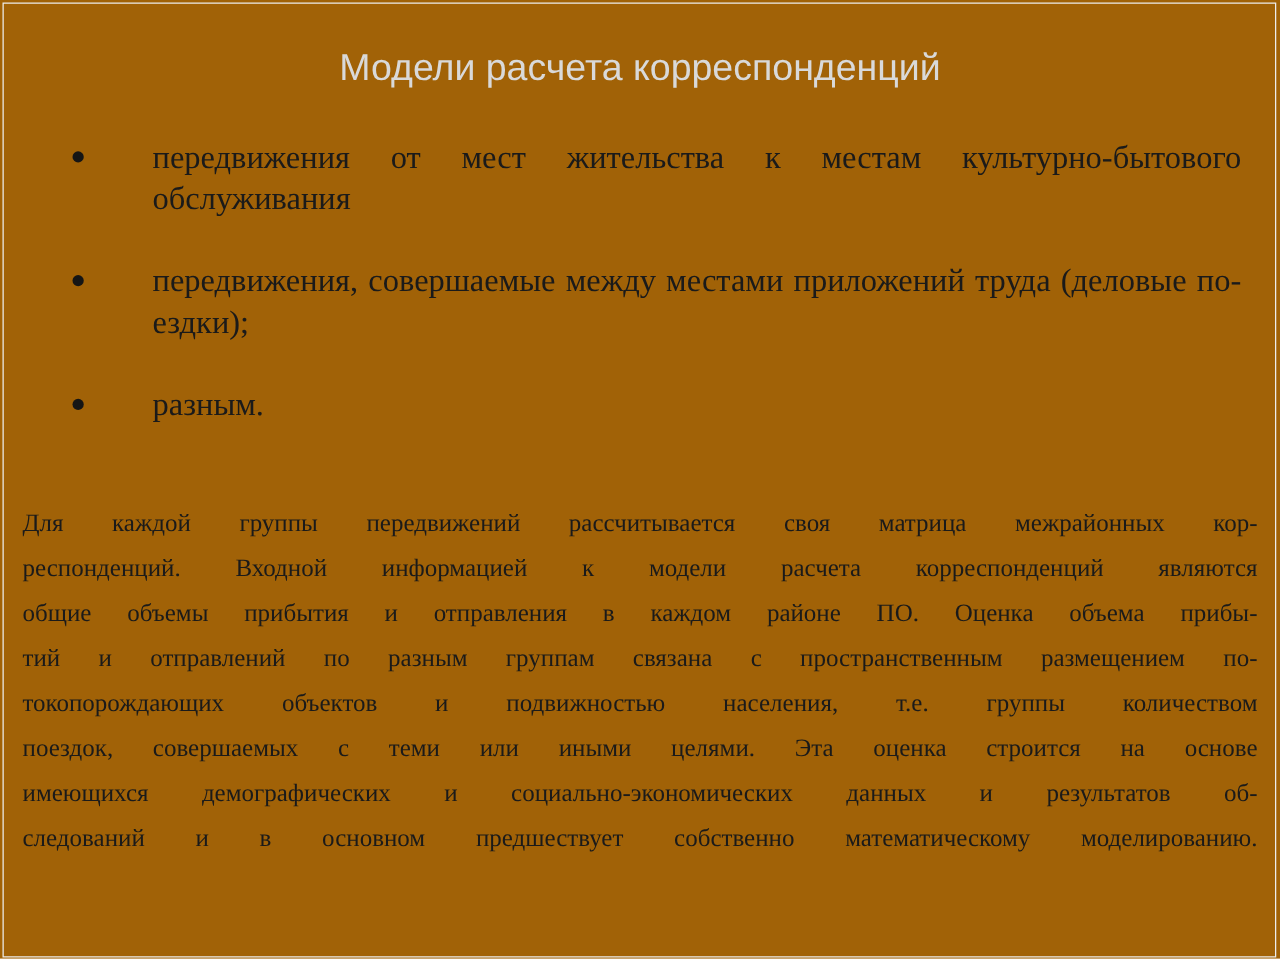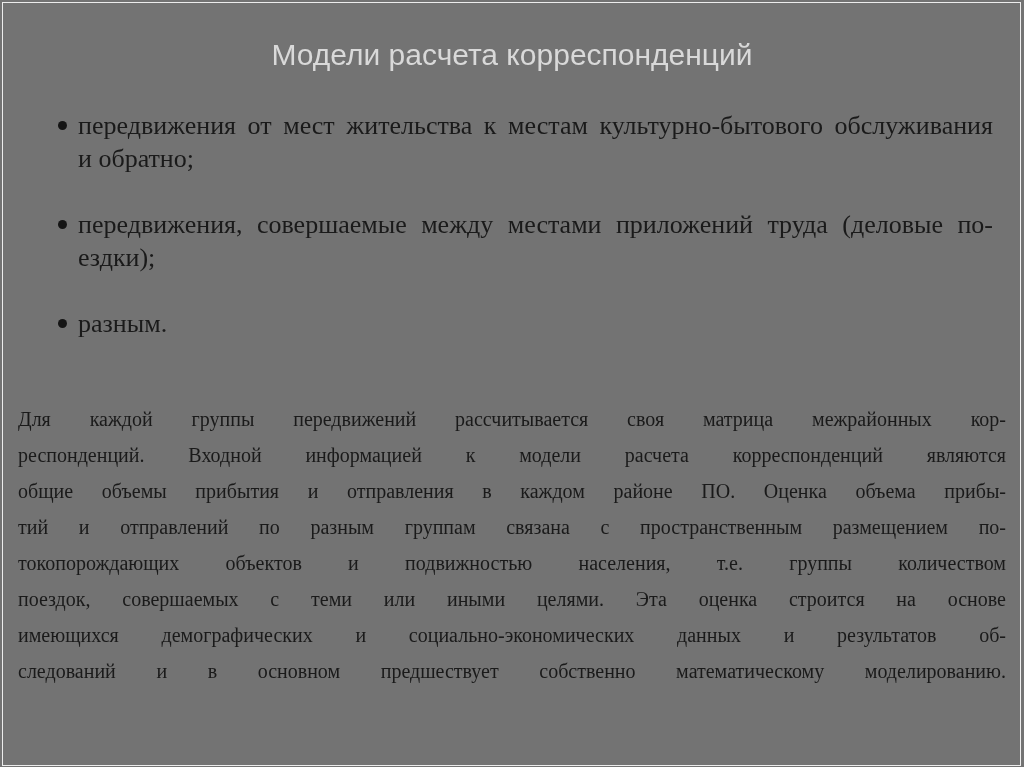--- a/index.html
+++ b/index.html
@@ -1,20 +1,20 @@
 <!DOCTYPE html>
 <html><head>
 <meta charset="utf-8">
 <style>
   html, body { margin: 0; padding: 0; background: #ffffff; }
   .slide {
     position: relative;
     width: 1024px;
     height: 767px;
-    background: #737373;
+    background: #a16207;
     overflow: hidden;
     color: #1a1a1a;
     font-family: "Liberation Serif", "DejaVu Serif", serif;
     -webkit-font-smoothing: antialiased;
   }
   .frame {
     position: absolute;
     left: 2px; top: 2px; right: 3px; bottom: 1px;
     border: 1px solid #ededed;
     pointer-events: none;
@@ -28,21 +28,21 @@
     font-size: 30px;
     line-height: 34px;
     color: #d9d9d9;
     font-weight: 400;
   }
   .bullets {
     position: absolute;
     top: 109px; left: 58px;
     width: 935px;
   }
-  .bullet-item { display: flex; align-items: flex-start; margin-bottom: 33px; }
+  .bullet-item { display: flex; align-items: flex-start; margin-bottom: 33px; gap: 44px; }
   .dot {
     flex: none;
     width: 9px; height: 9px;
     border-radius: 50%;
     background: #151515;
     margin-top: 12px;
   }
   .bullet-lines {
     margin-left: 11px;
     width: 915px;
@@ -66,21 +66,20 @@
 <div class="slide">
   <div class="frame"></div>
 
   <div class="title">Модели расчета корреспонденций</div>
 
   <div class="bullets">
     <div class="bullet-item">
       <span class="dot"></span>
       <div class="bullet-lines">
         <div class="line just">передвижения от мест жительства к местам культурно-бытового обслуживания</div>
-        <div class="line">и обратно;</div>
       </div>
     </div>
     <div class="bullet-item">
       <span class="dot"></span>
       <div class="bullet-lines">
         <div class="line just">передвижения, совершаемые между местами приложений труда (деловые по-</div>
         <div class="line">ездки);</div>
       </div>
     </div>
     <div class="bullet-item">

